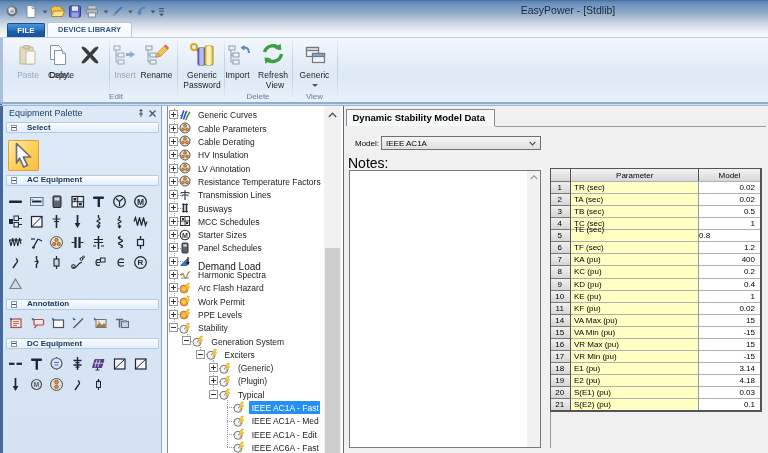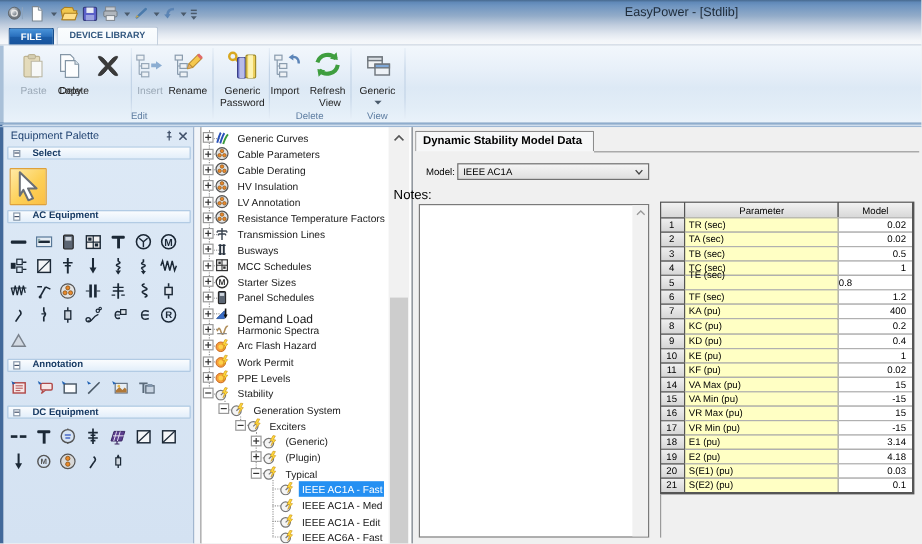--- a/index.html
+++ b/index.html
@@ -810,21 +810,21 @@
 <div class="t" style="left:352.5px;top:112px;font-size:9.5px;font-weight:bold;color:#000;line-height:12px">Dynamic Stability Model Data</div>
 <div class="a" style="left:494.5px;top:125.5px;width:271px;height:1px;background:#9a9a9a"></div>
 <div class="t" style="left:355px;top:138.5px;font-size:8px;color:#000;line-height:9px">Model:</div>
 <div class="a" style="left:381px;top:136px;width:160px;height:14px;background:linear-gradient(180deg,#f5f5f5,#e8e8e8 60%,#dedede);border:1px solid #707070"></div>
 <div class="t" style="left:386px;top:138.5px;font-size:8px;color:#000;line-height:9px">IEEE AC1A</div>
 <div class="a" style="left:529px;top:140.5px">
     <svg width="7" height="5" viewBox="0 0 7 5">
       <path d="M.7 .8L3.5 4 6.3 .8" fill="none" stroke="#444" stroke-width="1.1"></path>
     </svg>
   </div>
-<div class="t" style="left:328px;top:158.5px;font-size:11px;color:#000;line-height:9px">Notes:</div>
+<div class="t" style="left:348px;top:158.5px;font-size:14px;color:#000;line-height:9px">Notes:</div>
 <div class="a" style="left:349px;top:169.5px;width:192px;height:278.5px;background:#fff;border:1px solid #7a7a7a"></div>
 <div class="a" style="left:527px;top:170.5px;width:13px;height:276.5px;background:#f1f1f1"></div>
 <div class="a" style="left:529.5px;top:174.5px">
     <svg width="8" height="5" viewBox="0 0 8 5">
       <path d="M.8 4L4 .8 7.2 4" fill="none" stroke="#999" stroke-width="1.1"></path>
     </svg>
   </div>
 <div class="a" style="left:549.5px;top:167.9px;width:212px;height:243.93000000000004px;background:#555"></div>
 <div class="a" style="left:551px;top:169.4px;width:19.5px;height:11.6px;background:linear-gradient(180deg,#f2f2f2,#d8d8d8);border-right:1px solid #555"></div>
 <div class="a" style="left:570.5px;top:169.4px;width:128.5px;height:11.6px;background:linear-gradient(180deg,#f2f2f2,#d8d8d8);border-right:1px solid #555"></div>

